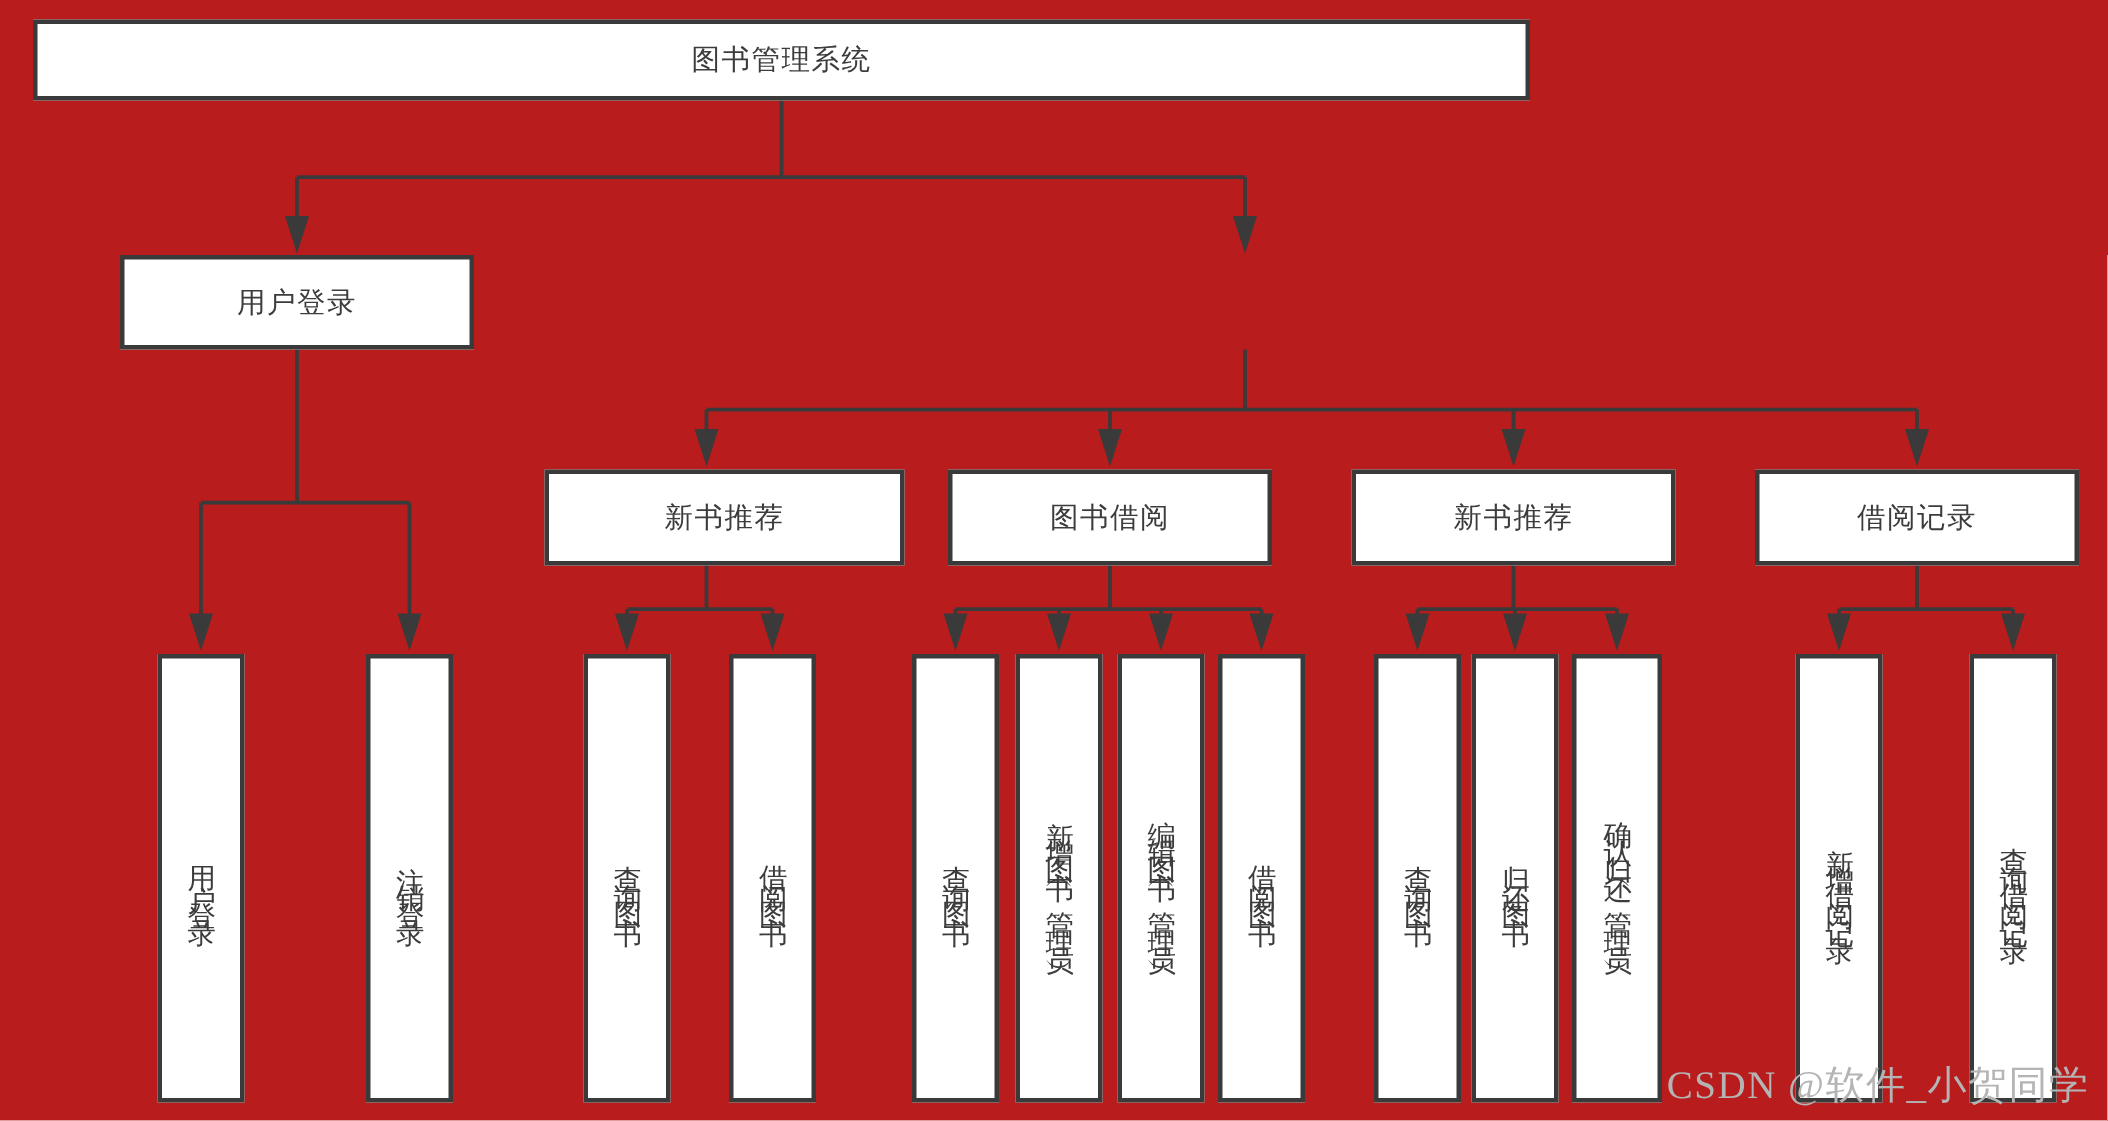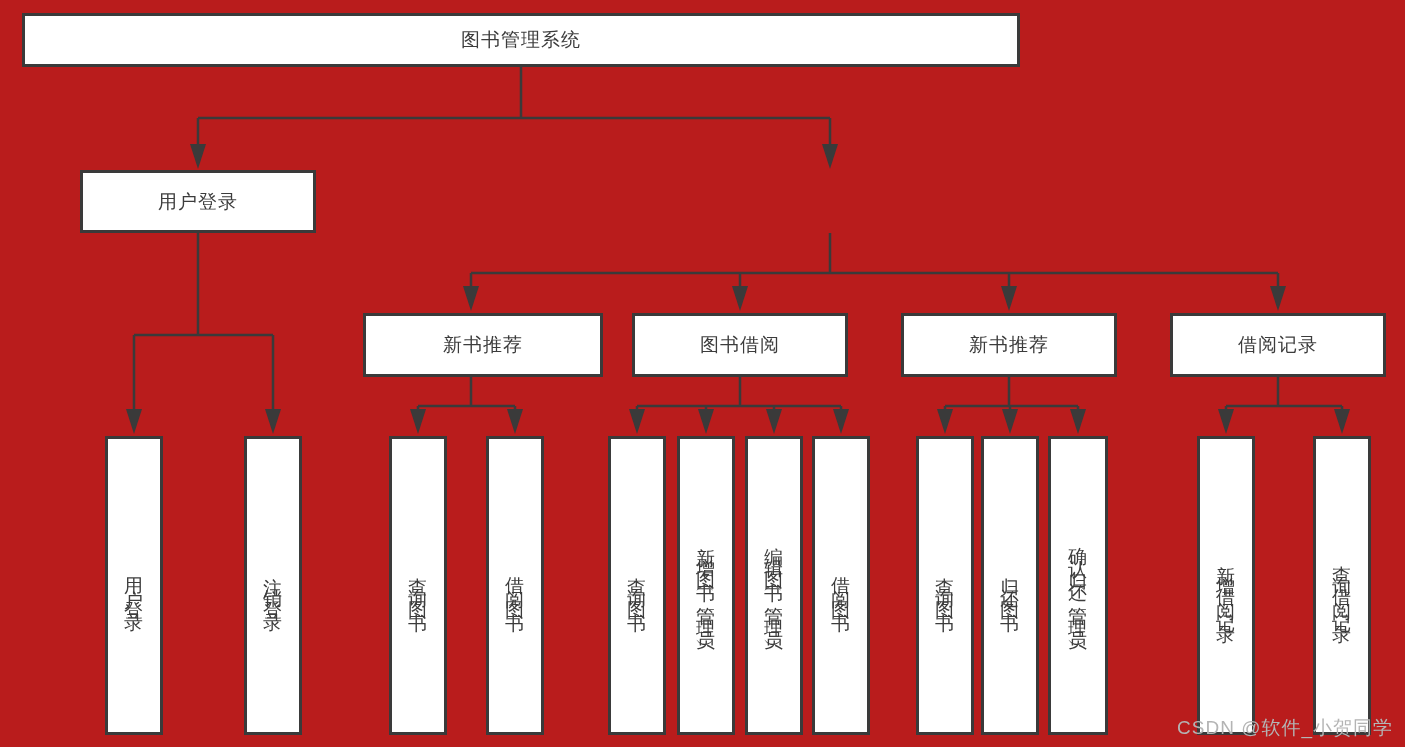--- a/index.html
+++ b/index.html
@@ -34,21 +34,21 @@
   #n-bb-add{left:677px;}
   #n-bb-edit{left:745px;}
   #n-bb-borrow{left:812px;}
   #n-cb-query{left:916px;}
   #n-cb-return{left:981px;}
   #n-cb-confirm{left:1048px;width:60px;}
   #n-br-add{left:1197px;}
   #n-br-query{left:1313px;}
   #watermark{
     position:absolute;right:12px;bottom:6px;
-    color:#b4b4b4;font-size:19px;letter-spacing:1px;
+    color:#b4b4b4;font-size:26px;letter-spacing:1px;font-family:Liberation Serif, serif;
   }
 </style>
 </head>
 <body>
 
 <div id="canvas">
 
   <svg id="connectors" viewBox="0 0 1405 747" xmlns="http://www.w3.org/2000/svg">
     <g stroke="#3a3a3a" stroke-width="2.5" fill="none">
       <path d="M521,67 L521,118 M198,118 L830,118 M198,118 L198,150 M830,118 L830,150"></path>

